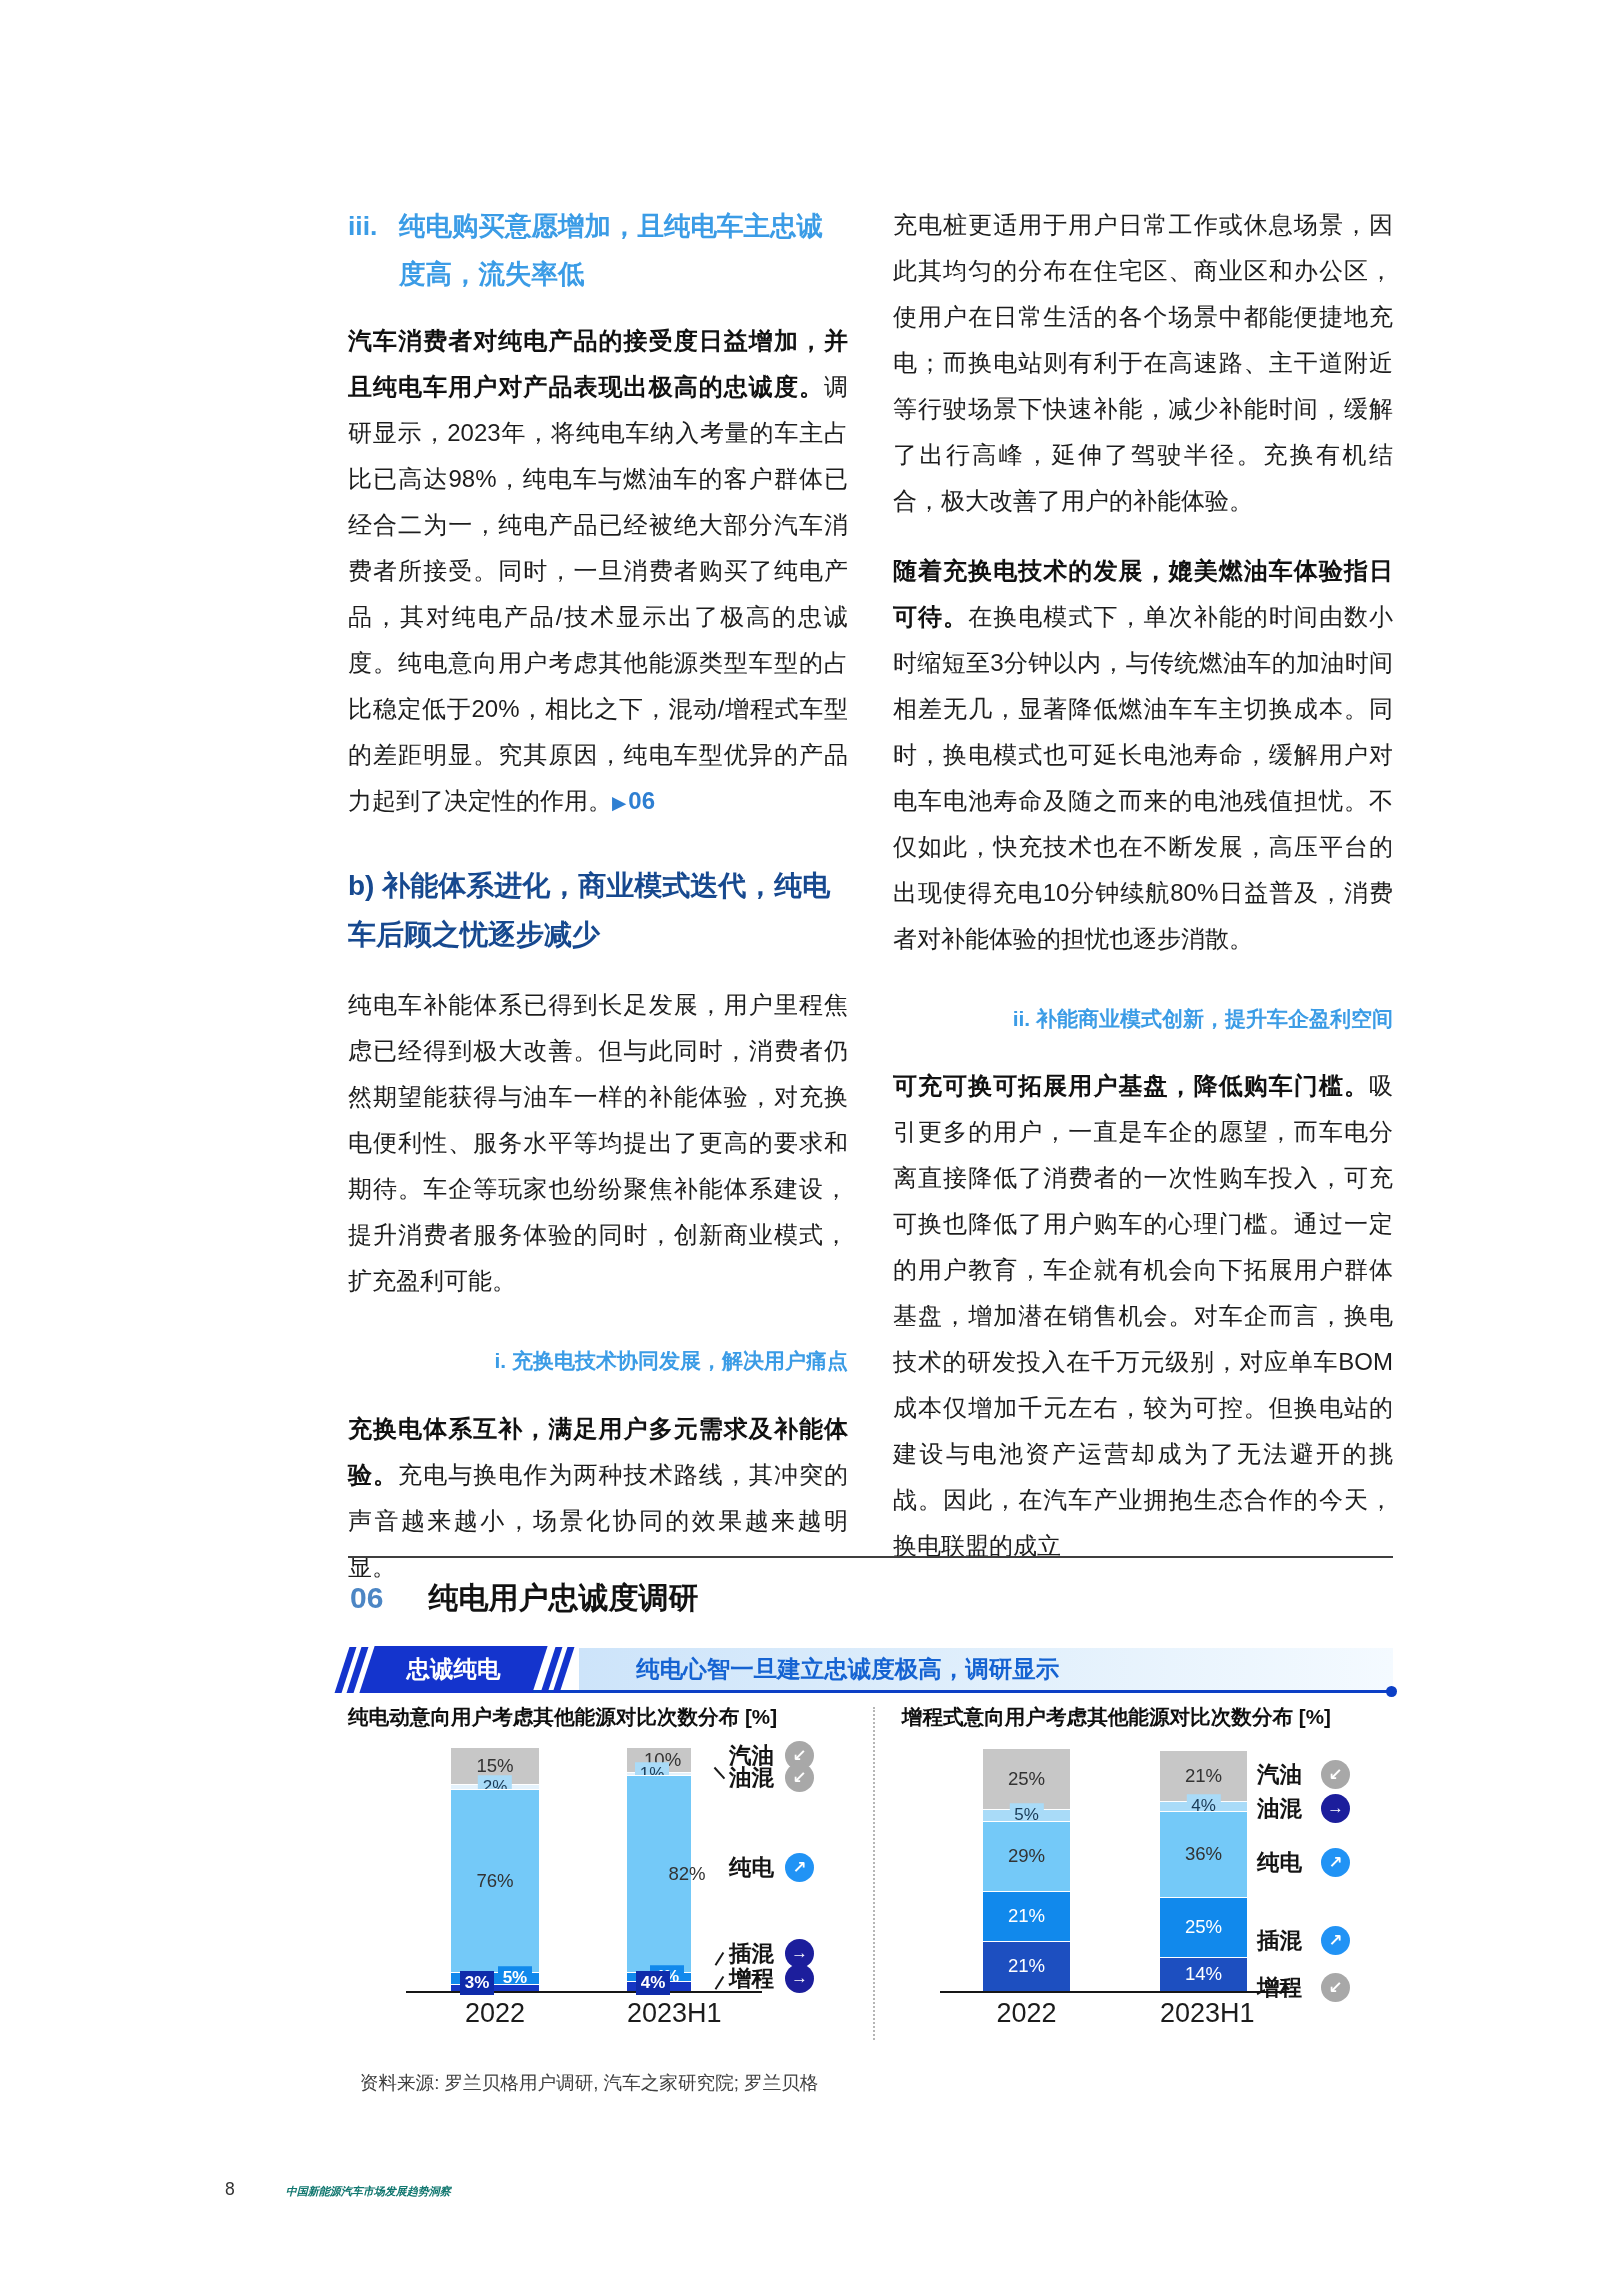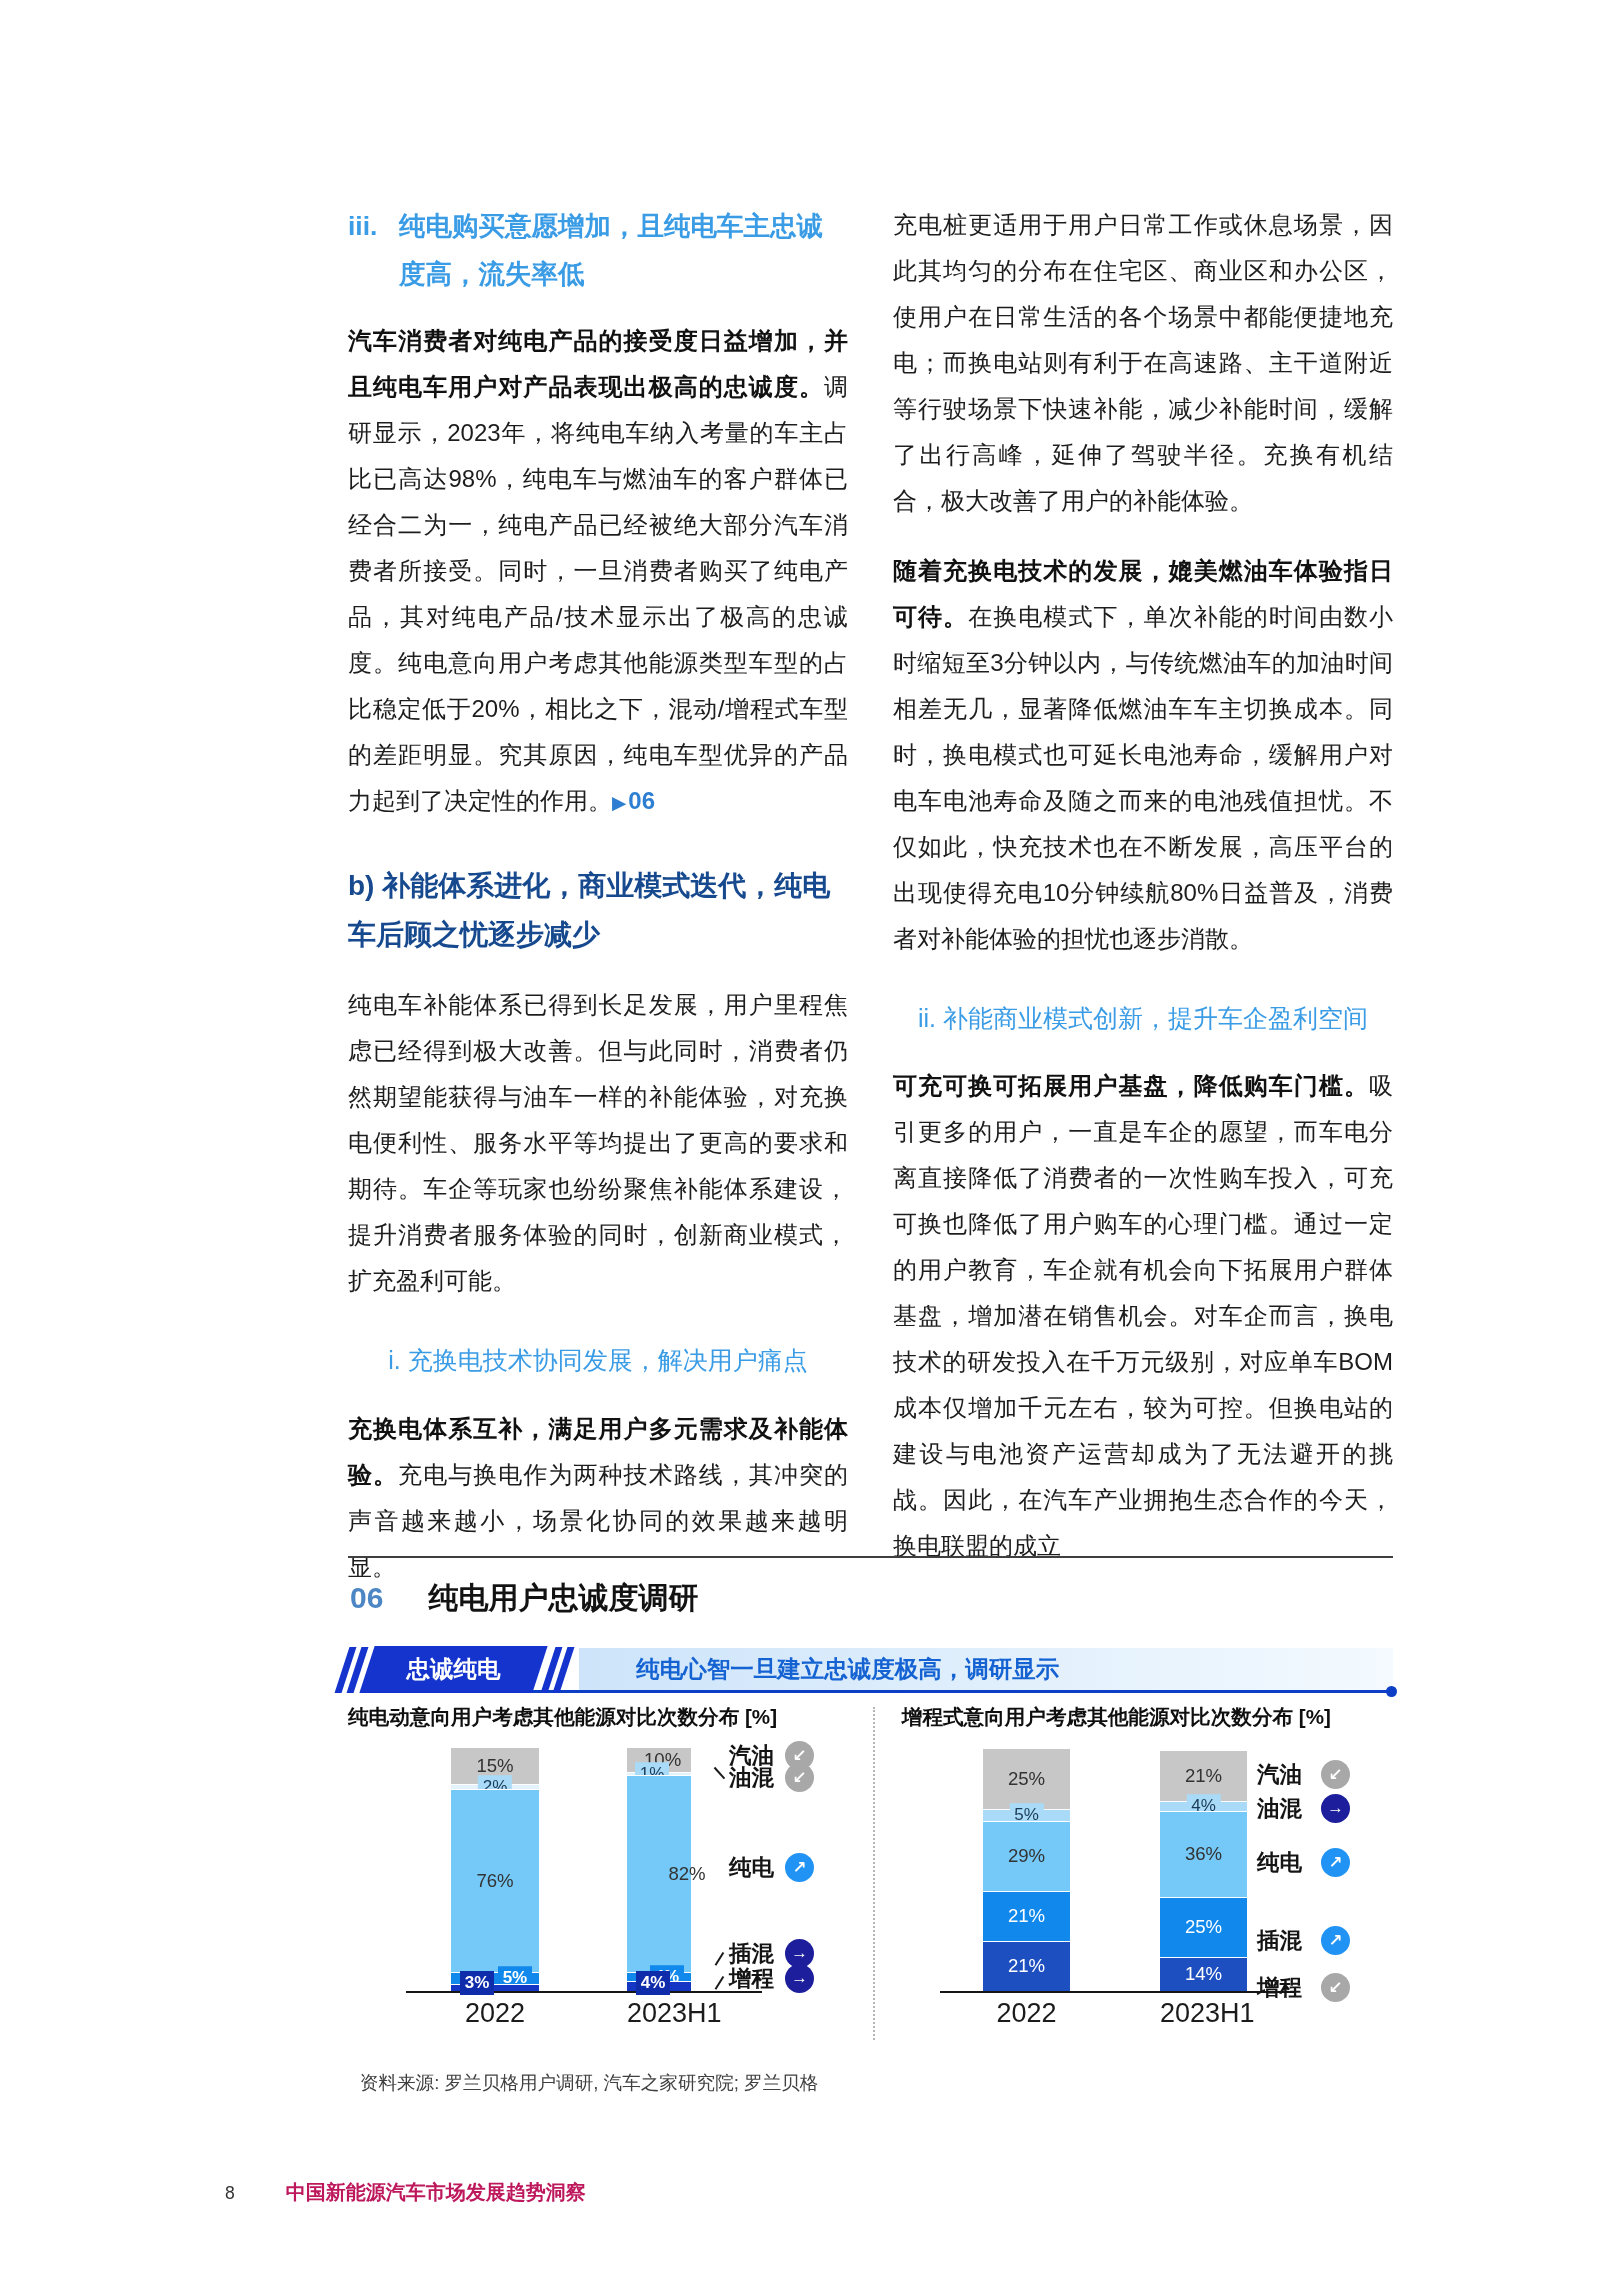--- a/index.html
+++ b/index.html
@@ -5,21 +5,21 @@
   html,body{margin:0;padding:0;background:#e8e8e8;}
   .page{position:relative;width:1621px;height:2293px;background:#ffffff;margin:0 auto;overflow:hidden;
         font-family:"Liberation Sans","DejaVu Sans",sans-serif;color:#1d1d1d;}
   
   .columns{position:absolute;left:348px;top:202px;width:1045px;display:flex;gap:45px;}
   .col{width:500px;font-size:24px;line-height:46px;text-align:justify;}
   .col p{margin:0 0 23.5px 0;}
   .col p strong{color:#111;}
   .h-light{color:#3b9ce6;font-weight:bold;font-size:26.5px;line-height:48px;margin:0 0 19.6px 0;display:flex;text-align:left;}
   .h-light .mk{flex:0 0 51px;}
-  .h-light2{color:#3b9ce6;font-weight:normal;font-size:25px;line-height:47px;margin:33px 0 21.6px 0;text-align:center;}
+  .h-light2{color:#3b9ce6;font-weight:bold;font-size:21px;line-height:47px;margin:33px 0 21.6px 0;text-align:right;}
   .h-dark{color:#17498f;font-weight:bold;font-size:28px;line-height:49px;margin:35px 0 23.5px 0;text-align:left;}
   .ref{color:#2e7fd2;font-weight:bold;white-space:nowrap;margin-top:12px;}
   .ref .tri{font-size:18.6px;margin-right:2px;}
   
   .exhibit{position:absolute;left:348px;top:1556px;width:1045px;height:568px;}
   .ex-rule{position:absolute;top:0;left:0;right:0;height:2px;background:#3f3f3f;}
   .ex-head{position:absolute;top:21.6px;left:2px;display:flex;gap:45px;align-items:baseline;}
   .ex-num{color:#4c86c4;font-size:30px;font-weight:bold;}
   .ex-title{color:#121212;font-size:30px;font-weight:bold;}
   
@@ -48,21 +48,21 @@
   .cat{position:absolute;top:252px;font-size:27px;color:#1b1b1b;text-align:center;}
   .lg-label{position:absolute;font-size:22.5px;font-weight:bold;color:#141414;white-space:nowrap;}
   .t-icon{position:absolute;width:29px;height:29px;border-radius:50%;color:#fff;font-size:16.7px;font-weight:bold;
           display:flex;align-items:center;justify-content:center;}
   .leader{position:absolute;width:14.7px;height:0;border-top:2px solid #1a1a1a;}
   .chart-divider{position:absolute;left:525px;top:3.9px;height:333px;border-left:2px dotted #b5b5b5;}
   .source{position:absolute;top:514px;left:11.8px;font-size:18.6px;color:#404040;}
   
   .footer{position:absolute;left:225px;top:2179px;display:flex;align-items:baseline;gap:51px;}
   .pagenum{font-size:17.6px;color:#333;}
-  .foot-title{font-size:20px;font-weight:bold;color:#be185d;}
+  .foot-title{font-size:11px;font-weight:bold;color:#0f766e;font-style:italic;}
 </style>
 </head>
 <body>
 
 <div class="page">
 
   <div class="columns">
     <div class="col">
       <div class="h-light">
         <span class="mk">iii.</span>

